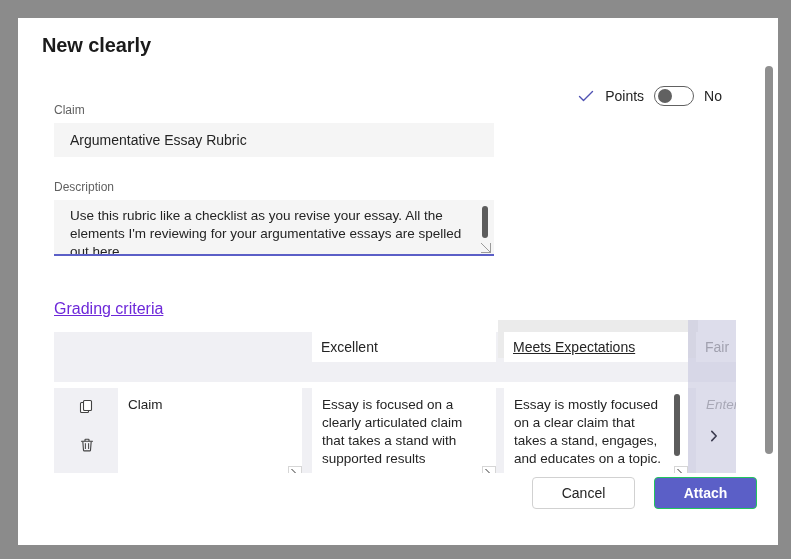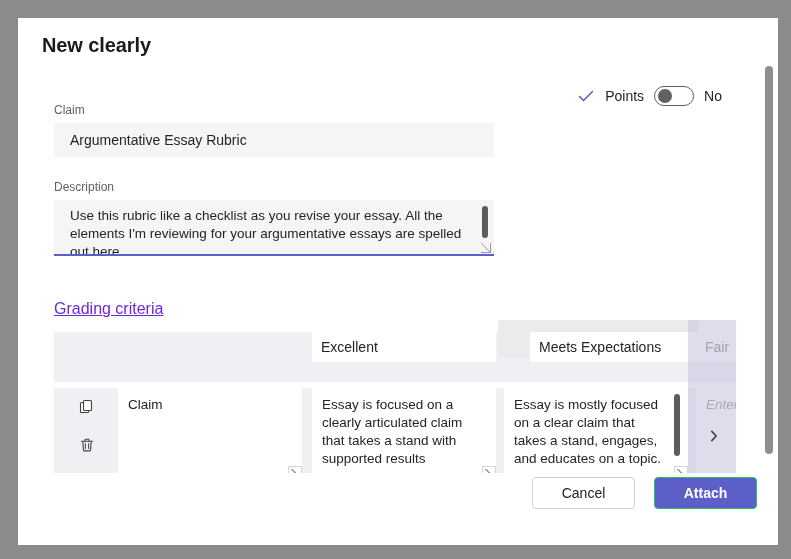--- a/index.html
+++ b/index.html
@@ -224,21 +224,21 @@
     background: #ffffff;
     box-sizing: border-box;
     border: none;
     padding: 0 9px;
     font-family: "Liberation Sans", sans-serif;
     font-size: 14px;
     color: #242424;
     outline: none;
   }
   #hdr-excellent { left: 258px; width: 184px; }
-  #hdr-meets     { left: 476px; width: 184px; }
+  #hdr-meets     { left: 450px; width: 184px; text-decoration: underline; }
   #hdr-fair      { left: 642px; width: 184px; color: #616161; background: #ffffff; }
 
   .crit-rowbg {
     position: absolute;
     left: 0;
     top: 68px;
     width: 682px;
     height: 92px;
     background: #f0f0f4;
   }

